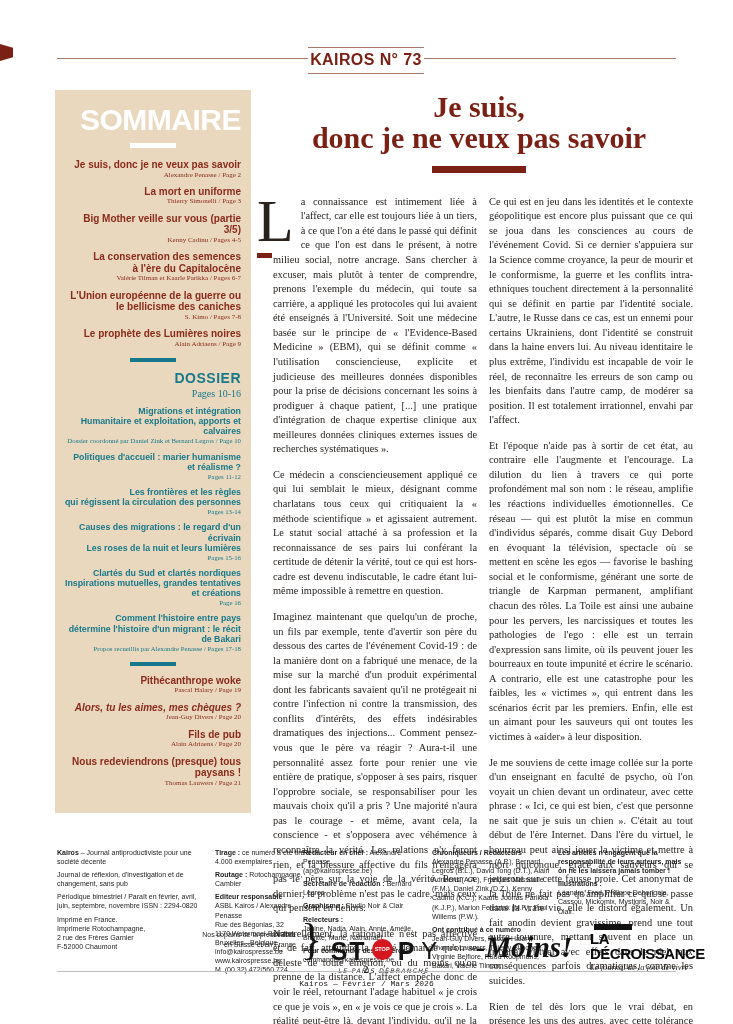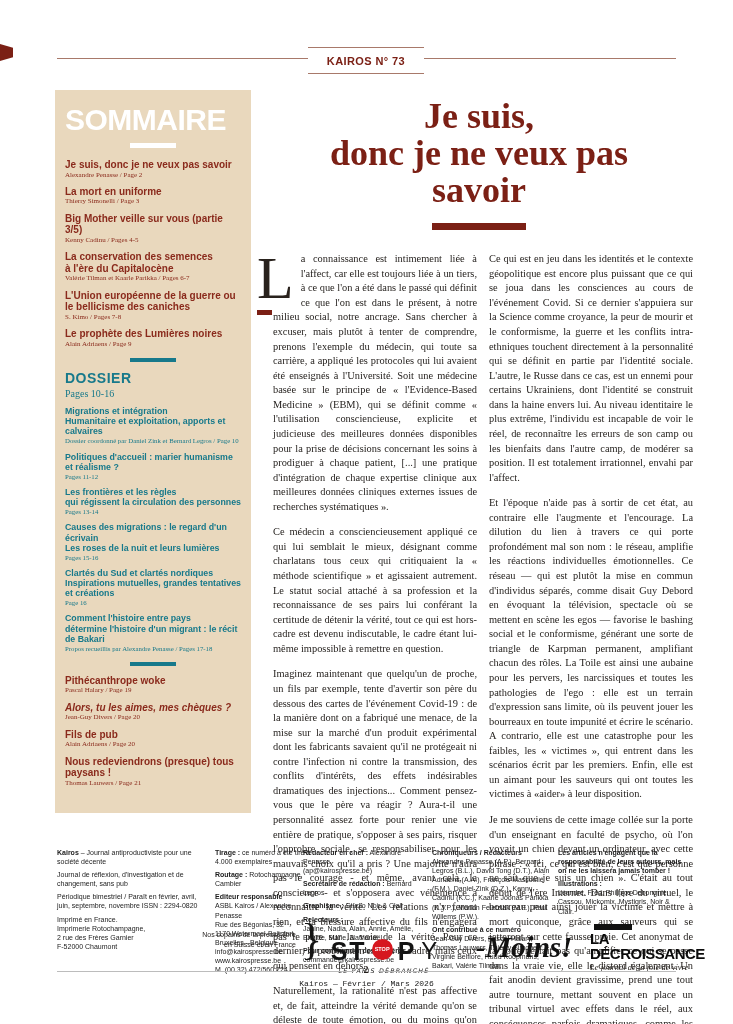--- a/index.html
+++ b/index.html
@@ -7,46 +7,46 @@
         font-family:"Liberation Serif",serif;color:#211d1a;}
 
   
   .corner-mark{position:absolute;left:0;top:44px;width:13px;height:17px;background:#7b2015;
                clip-path:polygon(0 0,100% 22%,100% 78%,0 100%);}
   .hrule{position:absolute;top:58px;height:1px;background:#a8796a;}
   .hrule-left{left:57px;width:251px;}
   .hrule-right{left:424px;width:252px;}
   .issue-box{position:absolute;left:308px;top:47px;width:116px;text-align:center;
              border-top:1px solid #a8796a;border-bottom:1px solid #a8796a;padding:3px 0 4px;}
-  .issue-label{font-family:"Liberation Sans",sans-serif;font-weight:bold;font-size:11px;
+  .issue-label{font-family:"Liberation Sans",sans-serif;font-weight:bold;font-size:16px;
                color:#7b2015;letter-spacing:.4px;}
 
   
   .sidebar{position:absolute;left:55px;top:90px;width:196px;height:723px;background:#e9d8bd;
-           padding:15px 10px;box-sizing:border-box;text-align:left;overflow:hidden;}
+           padding:15px 10px;box-sizing:border-box;text-align:right;overflow:hidden;}
   .som-title{font-family:"Liberation Sans",sans-serif;font-weight:bold;font-size:30px;
              color:#fff;letter-spacing:-.5px;line-height:1;}
   .white-bar{width:46px;height:5px;background:#fff;margin:8px auto 11px;}
   .toc-item{margin-bottom:6px;}
   .toc-title{font-family:"Liberation Sans",sans-serif;font-weight:bold;font-size:10px;
              line-height:1.15;color:#8a2a1c;white-space:pre-line;}
   .toc-byline{font-size:7px;line-height:1.35;color:#8a2a1c;}
   .it{font-style:italic;}
   .bar{width:46px;height:4px;margin:9px auto;}
   .bar-teal{background:#17798b;}
   .dossier-title{font-family:"Liberation Sans",sans-serif;font-weight:bold;font-size:14px;
                  color:#17798b;letter-spacing:.5px;line-height:1;}
   .dossier-pages{font-size:10px;color:#17798b;margin:3px 0 7px;}
   .dtoc .toc-title{font-size:8.8px;color:#17798b;}
   .dtoc .toc-byline{color:#17798b;font-size:6.8px;}
 
   
   .article{position:absolute;left:265px;top:84px;width:428px;}
-  .art-title{font-weight:bold;font-size:36px;line-height:1.03;color:#7b2015;text-align:center;
-             white-space:pre-line;margin:14px;font-family:"Liberation Serif",serif;}
+  .art-title{font-weight:bold;font-size:30px;line-height:1.03;color:#7b2015;text-align:center;
+             white-space:pre-line;margin:8px;font-family:"Liberation Serif",serif;}
   .title-bar{width:94px;height:7px;background:#7b2015;margin:12px auto 0;}
   .cols{position:relative;margin-top:22px;}
   .col{width:204px;font-size:10.4px;line-height:1.4;text-align:justify;color:#211d1a;}
   .col-1{position:absolute;left:8px;top:0;}
   .col-2{position:absolute;left:224px;top:0;}
   .col p{margin:0 0 11px;}
   .lead{position:relative;}
   .dropcap{float:left;font-size:60px;line-height:47px;padding:3px 7px 0 0;margin-left:-16px;
            color:#29221d;}
   .dropdash{position:absolute;left:-16px;top:58px;width:15px;height:5px;background:#7b2015;}

